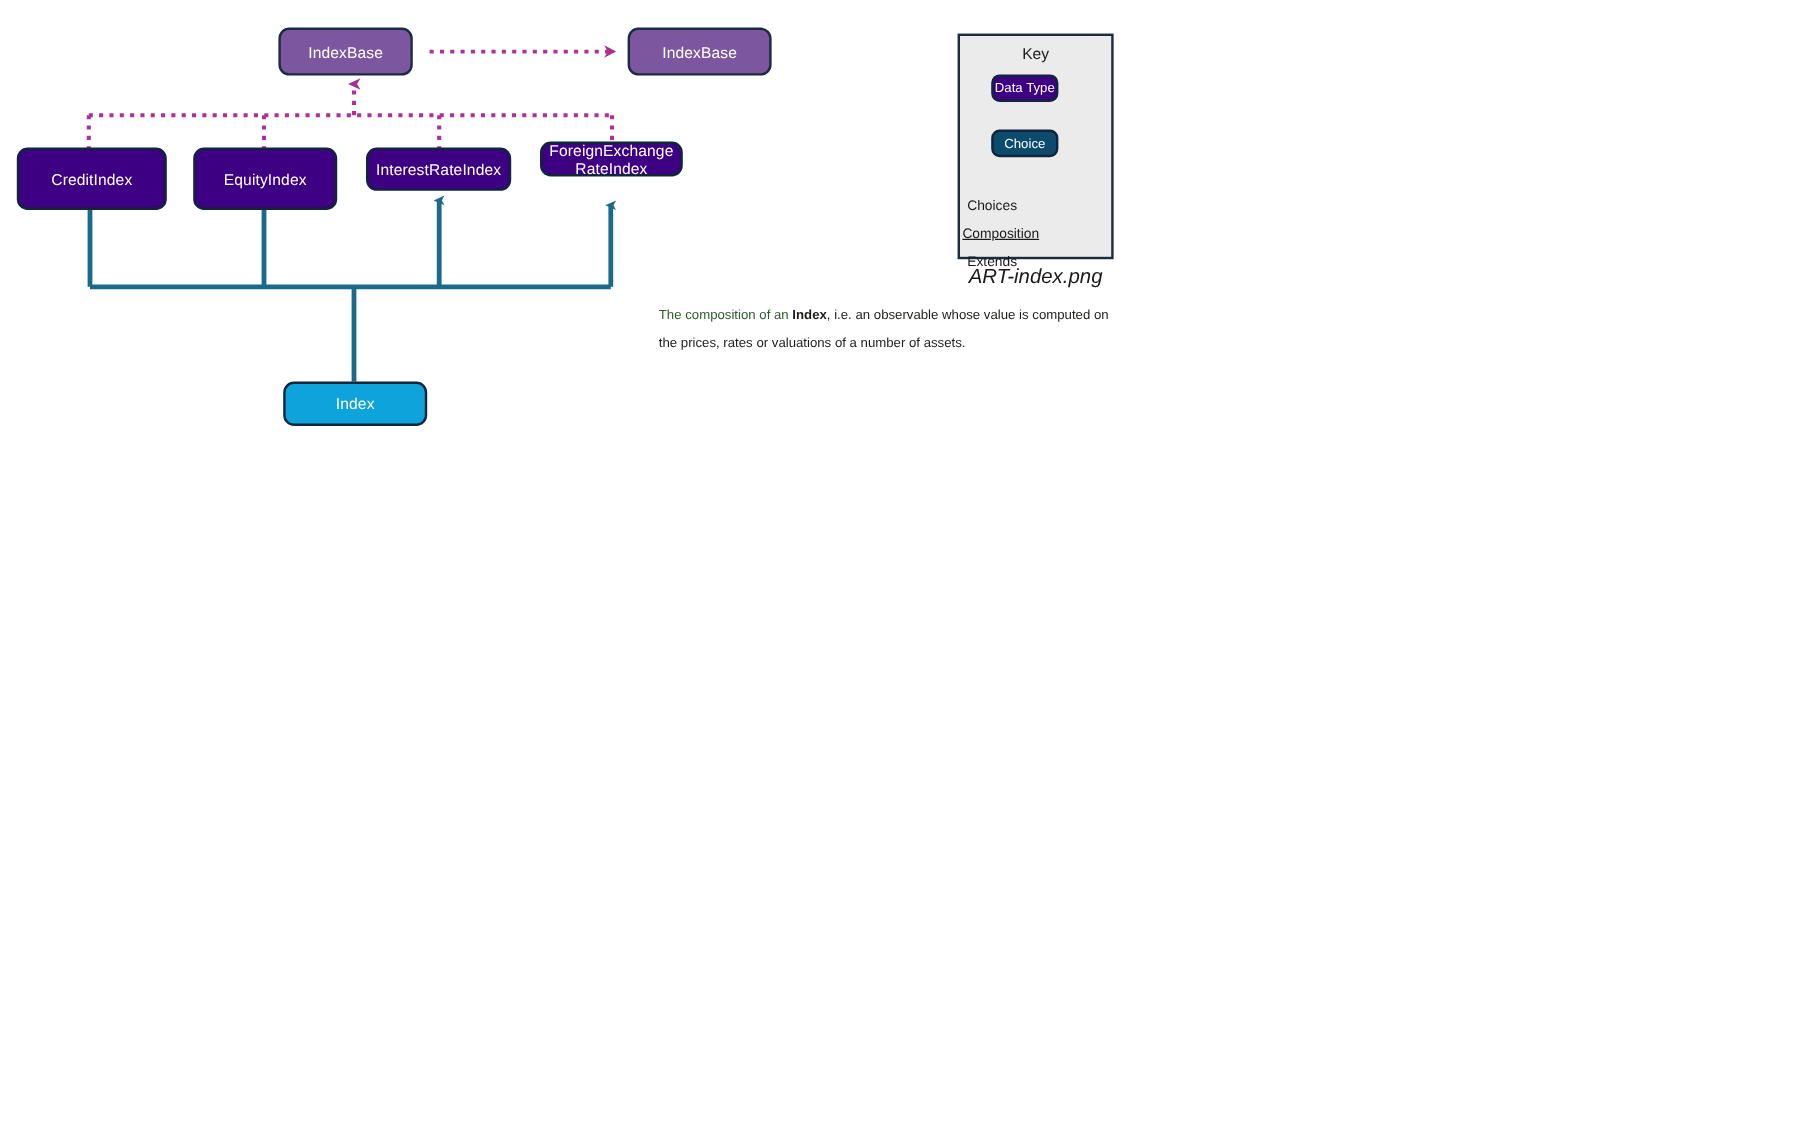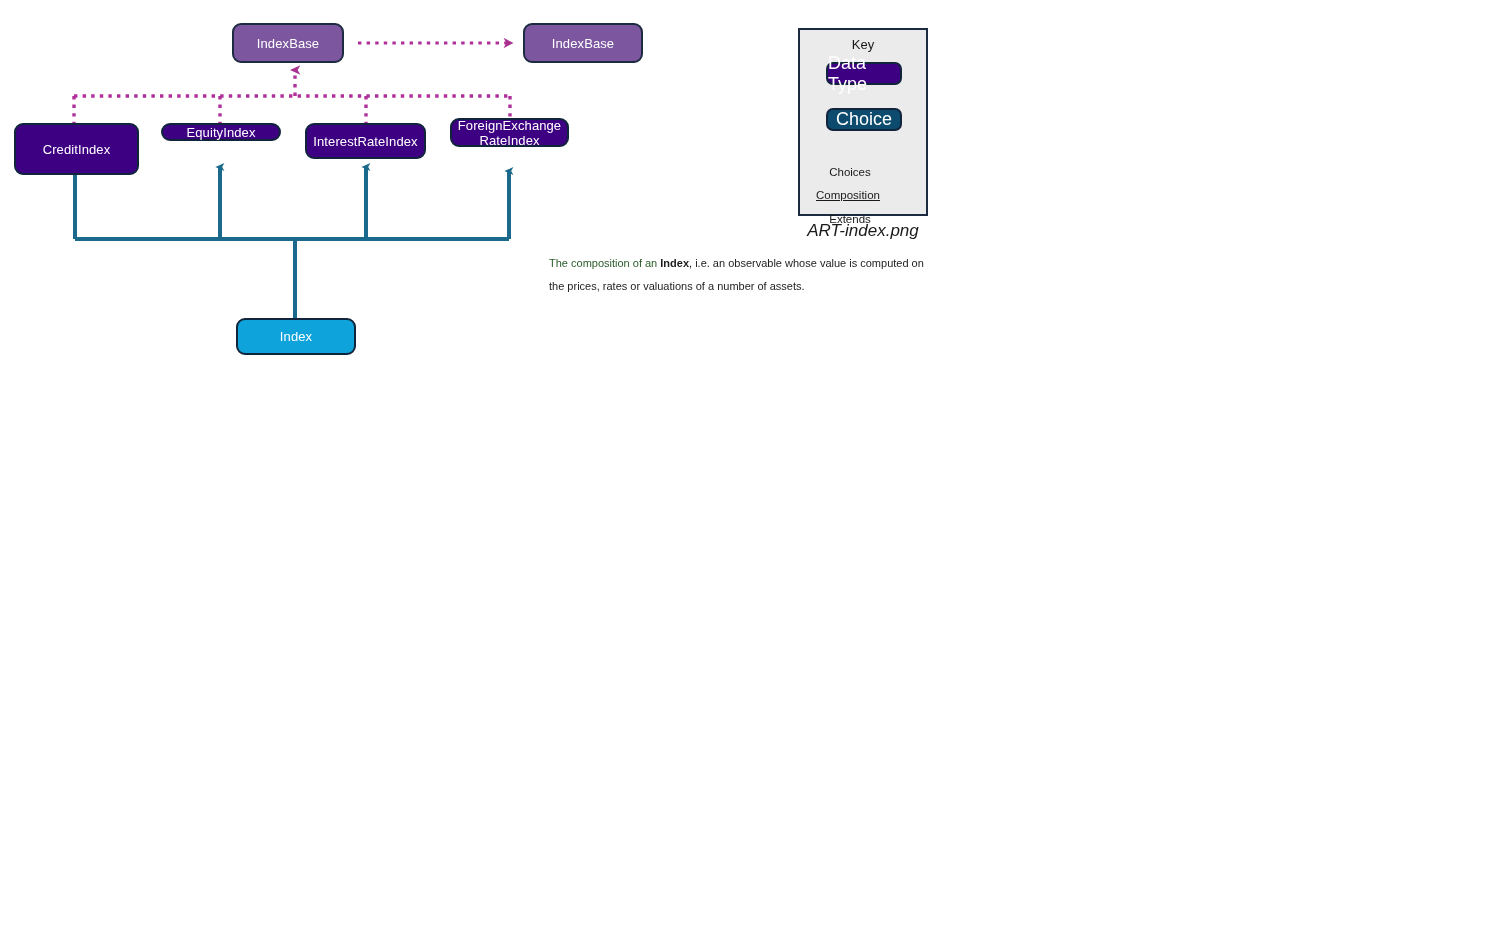--- a/index.html
+++ b/index.html
@@ -69,39 +69,39 @@
     top: 7px;
     left: 0;
     width: 100%;
     text-align: center;
     font-size: 13px;
     color: #1a1a1a;
   }
   .key-chip {
     position: absolute;
     left: 26px;
-    width: 76px;
+    width: 56px;
     height: 23px;
     border-radius: 7px;
     border: 2px solid #10253c;
     box-sizing: border-box;
     display: flex;
     align-items: center;
     justify-content: center;
     color: #ffffff;
-    font-size: 18px;
+    font-size: 11px;
   }
   #key-chip-datatype { top: 32px; background: #3d0082; }
   #key-chip-choice   { top: 78px; background: #0c4a6e; }
 
   .key-row-label {
     position: absolute;
     font-size: 11.5px;
     color: #1a1a1a;
-    text-align: center;
+    text-align: left;
     white-space: nowrap;
   }
   #key-label-choices     { top: 136px; left: 6px; width: 88px; }
   #key-label-composition { top: 159px; left: 2px; width: 92px; text-decoration: underline; }
   #key-label-extends     { top: 183px; left: 6px; width: 88px; }
 
   #key-caption {
     position: absolute;
     left: 798px;
     top: 221px;
@@ -196,21 +196,21 @@
 </div>
 
 <div class="node base" style="left:523px; top:23px; width:120px; height:40px;">
   <span>IndexBase</span>
 </div>
 
 <div class="node datatype" style="left:14px; top:123px; width:125px; height:52px;">
   <span>CreditIndex</span>
 </div>
 
-<div class="node datatype" style="left:161px; top:123px; width:120px; height:18px;">
+<div class="node datatype" style="left:161px; top:123px; width:120px; height:52px;">
   <span>EquityIndex</span>
 </div>
 
 <div class="node datatype" style="left:305px; top:123px; width:121px; height:36px;">
   <span>InterestRateIndex</span>
 </div>
 
 <div class="node datatype" style="left:450px; top:118px; width:119px; height:29px;">
   <span style="white-space:pre-line;">ForeignExchange
 RateIndex</span>

